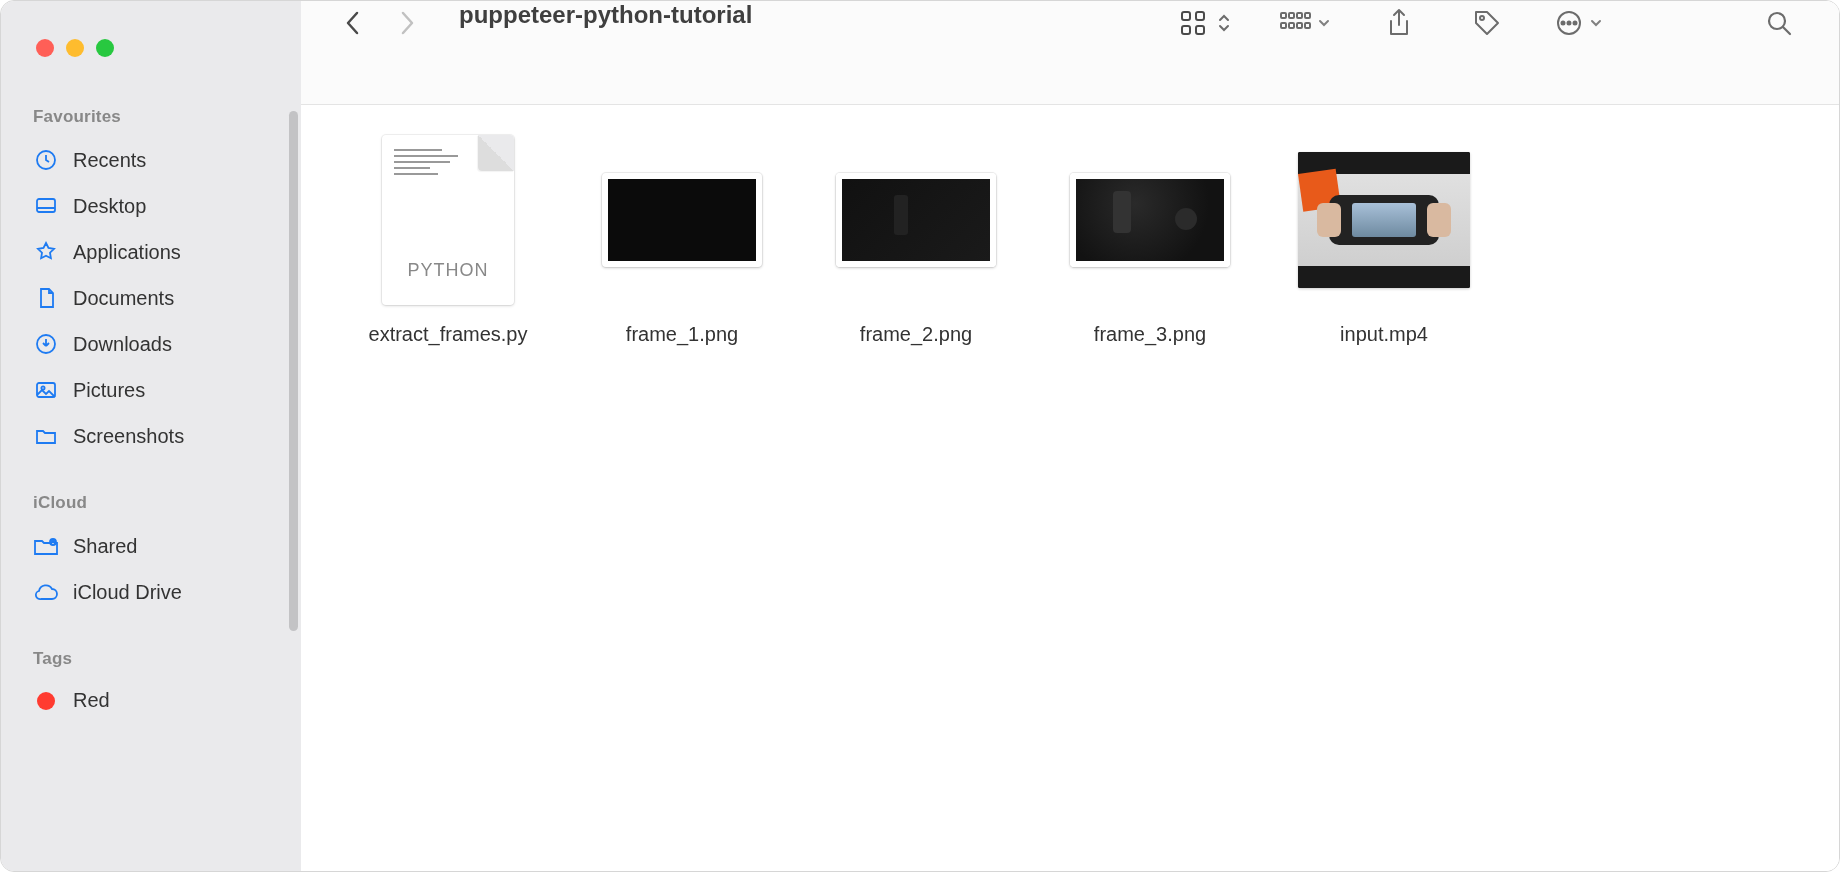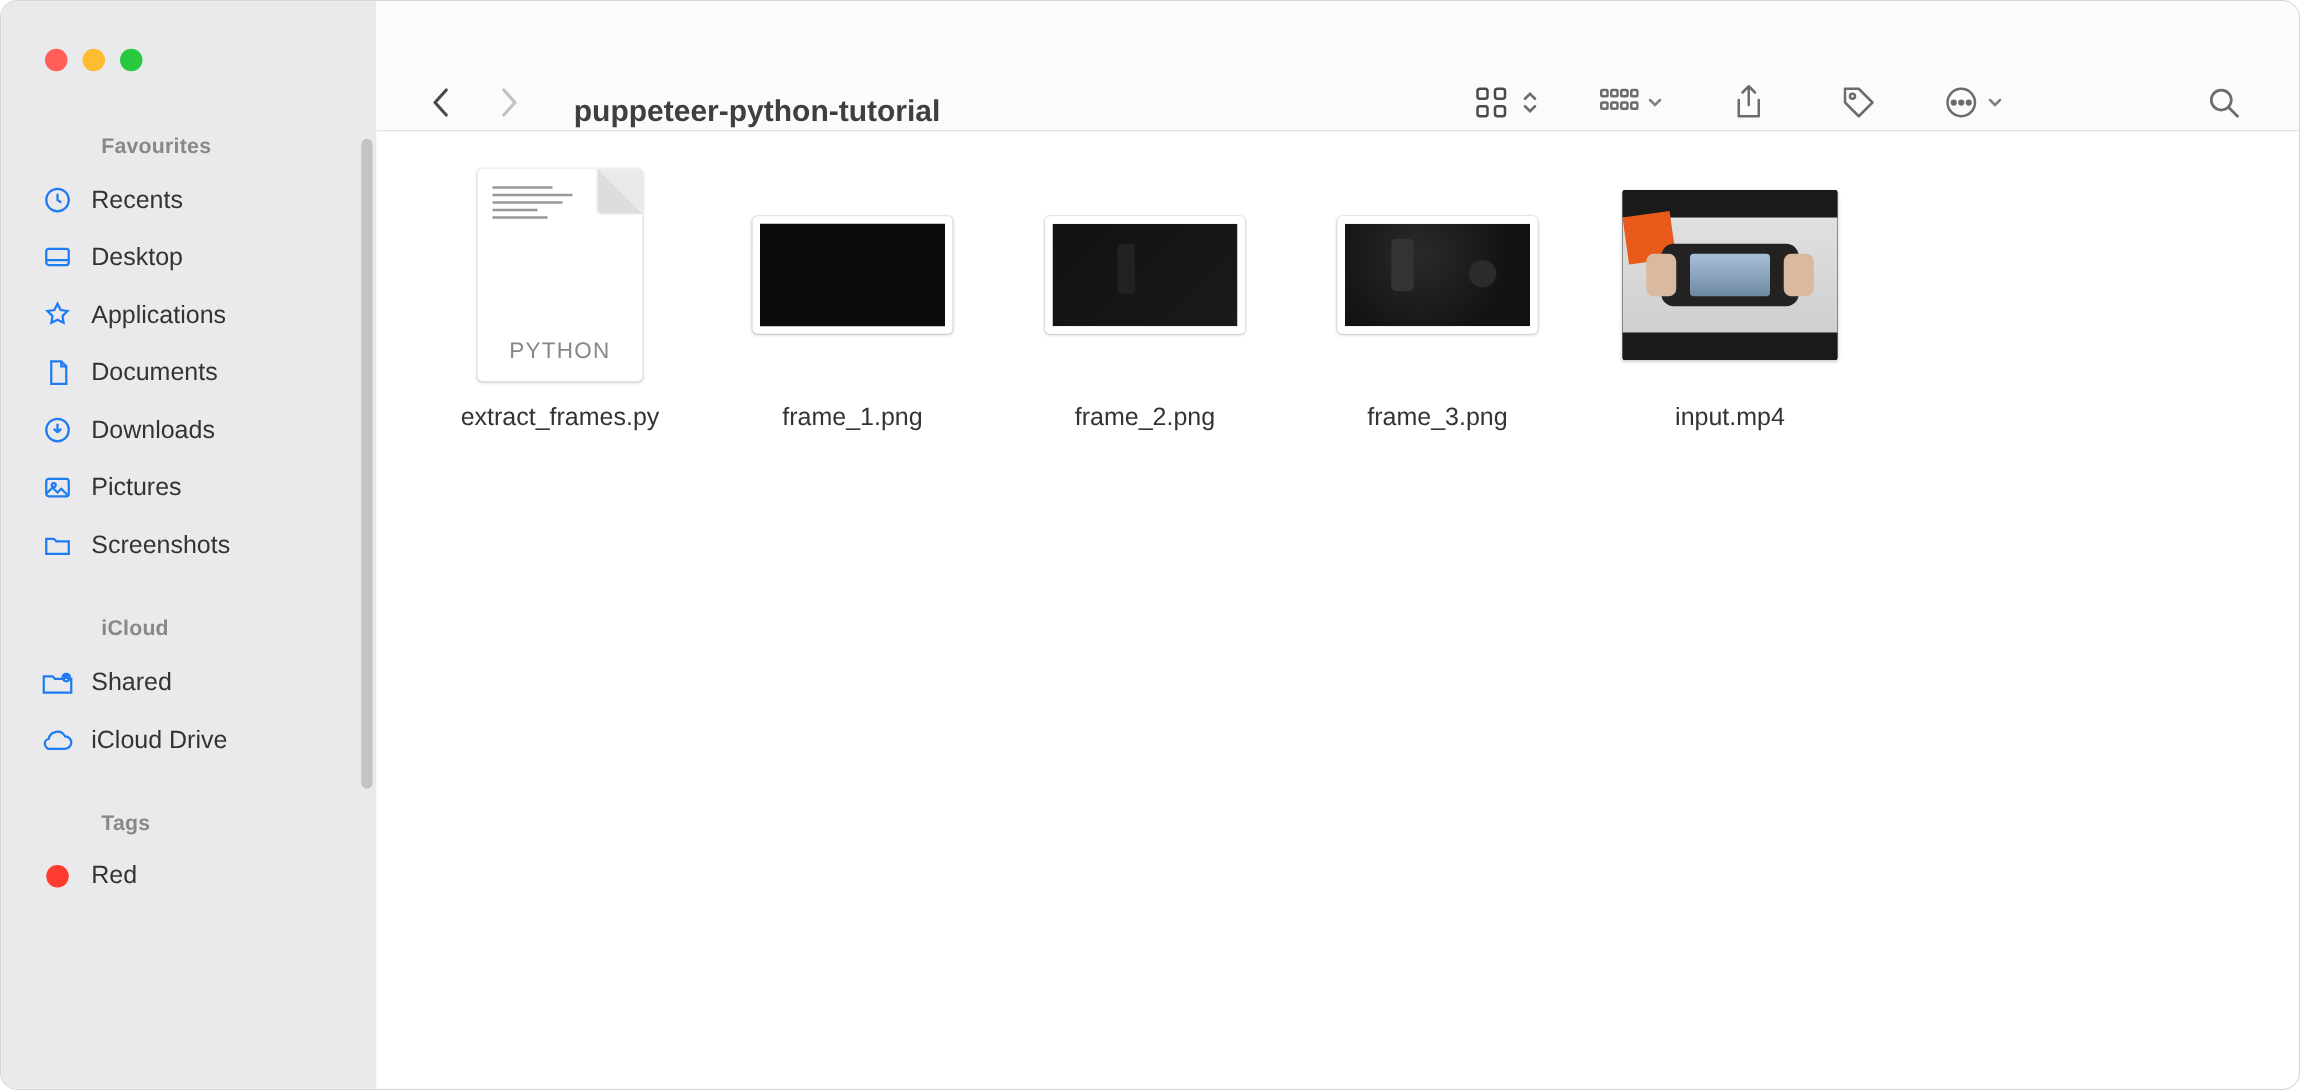--- a/index.html
+++ b/index.html
@@ -8,32 +8,32 @@
 
   
   .sidebar { width: 300px; height: 100%; background: #eaeaec; display: flex; flex-direction: column; position: relative; }
   .sidebar-scrollbar { position: absolute; right: 3px; top: 110px; width: 9px; height: 520px; background: #c3c3c5; border-radius: 5px; }
   .traffic-lights { display: flex; gap: 12px; padding: 38px 0 0 35px; }
   .tl { width: 18px; height: 18px; border-radius: 50%; }
   .tl.red { background: #ff5f57; }
   .tl.yellow { background: #febc2e; }
   .tl.green { background: #28c840; }
 
-  .section-header { font-size: 17px; font-weight: 600; color: #888; padding: 50px 0 10px 32px; letter-spacing: 0.2px; margin-left: 48px; }
+  .section-header { font-size: 17px; font-weight: 600; color: #888; padding: 50px 0 10px 32px; letter-spacing: 0.2px; }
   .section-header.sub { padding-top: 34px; }
   .sidebar-list { display: flex; flex-direction: column; text-align: center; }
   .sidebar-item { display: flex; align-items: center; gap: 14px; padding: 10px 0 10px 32px; font-size: 20px; color: #333; cursor: default; }
   .sidebar-item .icon { width: 26px; height: 26px; display: flex; align-items: center; justify-content: center; color: #1e7bf2; }
   .tag-dot { width: 18px; height: 18px; border-radius: 50%; margin-left: 4px; margin-right: 4px; }
   .tag-dot.red { background: #ff3b30; }
   .tag-dot.orange { background: #ff9500; }
 
   
   .main { flex: 1; display: flex; flex-direction: column; background: #fff; }
-  .toolbar { height: 104px; display: flex; align-items: flex-end; padding: 0 40px 0 30px; background: #fbfbfb; border-bottom: 1px solid #e4e4e4; gap: 10px; }
+  .toolbar { height: 104px; display: flex; align-items: flex-start; padding: 0 40px 0 30px; background: #fbfbfb; border-bottom: 1px solid #e4e4e4; gap: 10px; }
   .nav-btn { width: 44px; height: 44px; display: flex; align-items: center; justify-content: center; color: #4a4a4a; }
   .nav-btn.disabled { color: #c1c1c1; }
   .title { font-size: 24px; font-weight: 600; color: #3f3f3f; margin-left: 20px; flex: 0 0 auto; }
   .toolbar-spacer { flex: 1; }
   .toolbar-group { display: flex; align-items: center; gap: 48px; }
   .tb-btn { display: flex; align-items: center; justify-content: center; height: 44px; min-width: 40px; color: #6c6c6c; }
   .tb-btn .chev { margin-left: 6px; color: #808080; }
   .tb-btn.icon-view { color: #4a4a4a; }
 
   
@@ -48,21 +48,21 @@
   
   .doc-icon { width: 132px; height: 170px; background: #fff; border-radius: 4px; box-shadow: 0 1px 3px rgba(0,0,0,0.15), 0 0 0 1px rgba(0,0,0,0.05); position: relative; overflow: hidden; }
   .doc-icon::after { content: ""; position: absolute; top: 0; right: 0; width: 36px; height: 36px; background: linear-gradient(225deg, #eaeaec 50%, #ddd 50%); border-bottom-left-radius: 4px; box-shadow: -1px 1px 1px rgba(0,0,0,0.05); }
   .doc-icon .doc-scribble { position: absolute; top: 14px; left: 12px; right: 40px; height: 40px; display: flex; flex-direction: column; gap: 4px; }
   .doc-icon .doc-scribble span { display: block; height: 2px; background: #999; }
   .doc-icon .doc-scribble span:nth-child(1){width:60%}
   .doc-icon .doc-scribble span:nth-child(2){width:80%}
   .doc-icon .doc-scribble span:nth-child(3){width:70%}
   .doc-icon .doc-scribble span:nth-child(4){width:45%}
   .doc-icon .doc-scribble span:nth-child(5){width:55%}
-  .doc-icon .doc-type { position: absolute; bottom: 14px; width: 100%; text-align: center; font-size: 18px; color: #888; letter-spacing: 1px; font-weight: 500; }
+  .doc-icon .doc-type { position: absolute; bottom: 24px; width: 100%; text-align: center; font-size: 18px; color: #888; letter-spacing: 1px; font-weight: 500; }
 
   
   .img-thumb { width: 160px; height: 94px; border: 6px solid #fff; border-radius: 4px; box-shadow: 0 1px 3px rgba(0,0,0,0.2), 0 0 0 1px rgba(0,0,0,0.06); background: #0b0b0b; }
   .img-thumb.f2 { background: linear-gradient(135deg,#111 0%,#1a1a1a 100%); position: relative; }
   .img-thumb.f2::before { content:""; position:absolute; top:20%; left:35%; width:14px; height:40px; background:#222; border-radius:3px; }
   .img-thumb.f3 { background: radial-gradient(circle at 40% 30%, #2a2a2a 0%, #121212 70%); position: relative; }
   .img-thumb.f3::before{content:"";position:absolute; top:15%; left:25%; width:18px; height:42px; background:#333; border-radius:4px;}
   .img-thumb.f3::after{content:"";position:absolute; top:35%; right:18%; width:22px; height:22px; background:#2b2b2b; border-radius:50%;}
 
   

